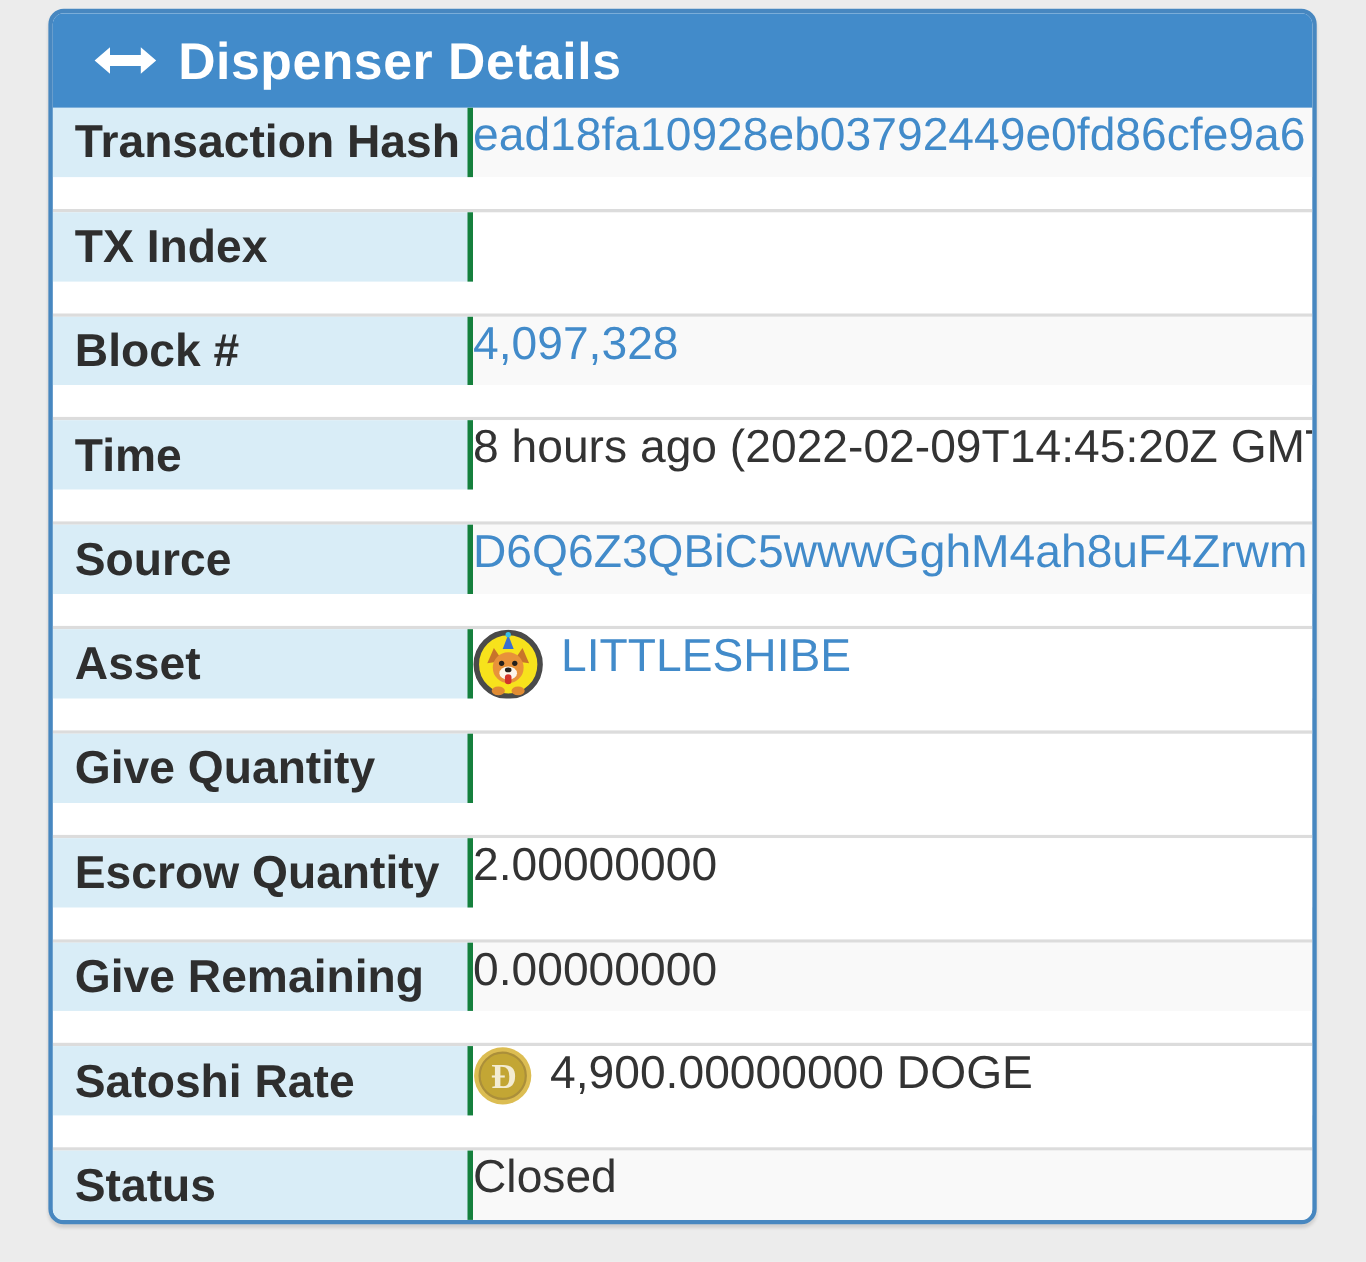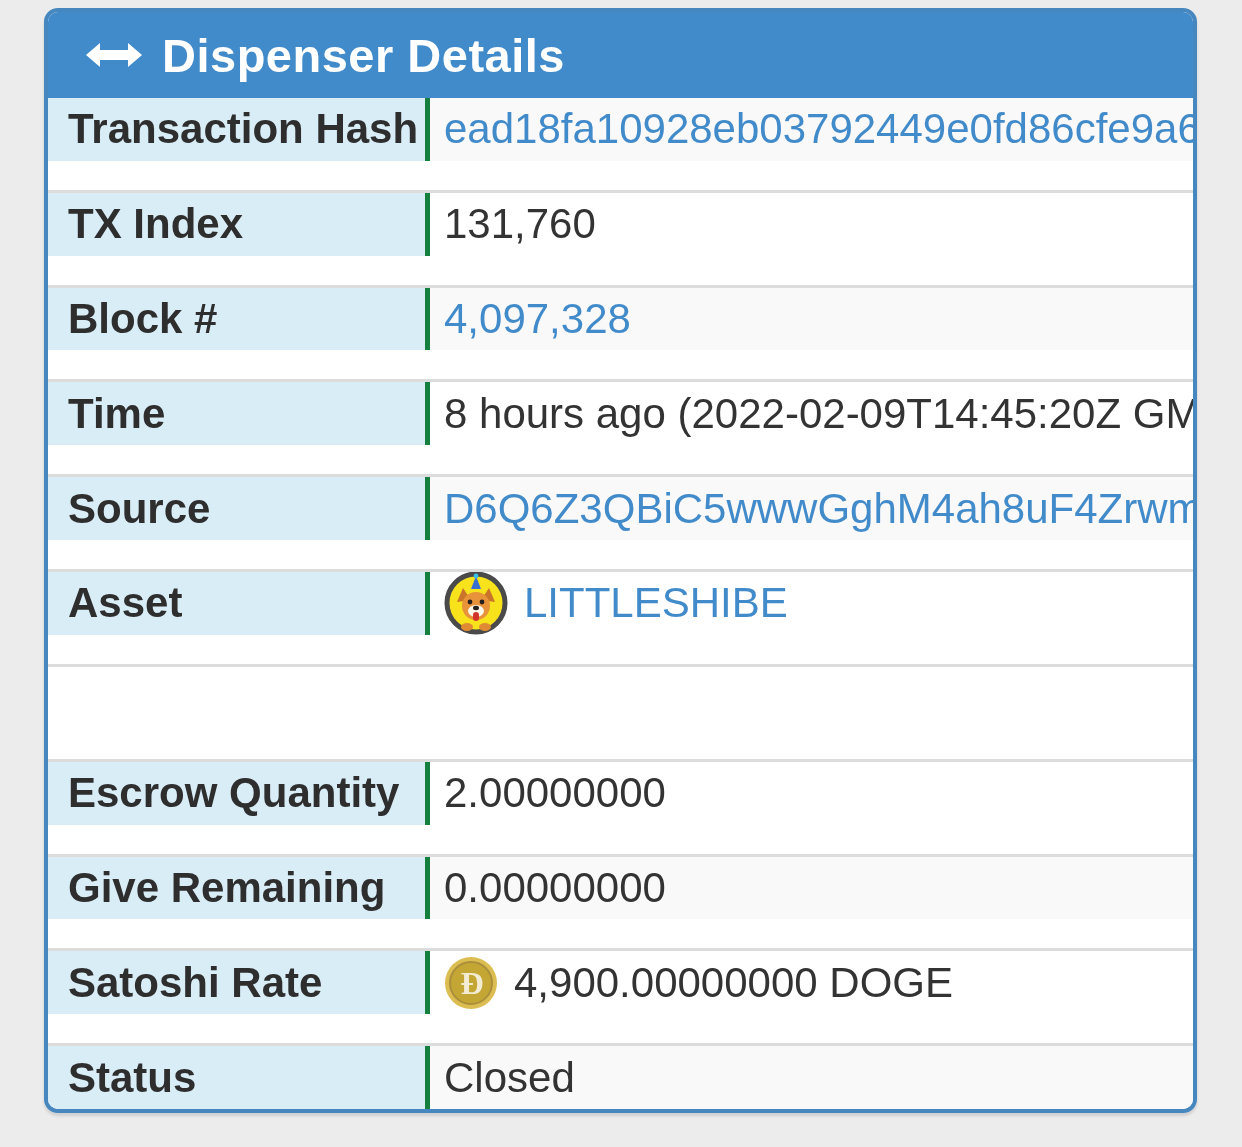--- a/index.html
+++ b/index.html
@@ -64,22 +64,20 @@
     padding-left: 20px;
     font-size: 42px;
     font-weight: bold;
     color: #2e2e2e;
     white-space: nowrap;
     overflow: hidden;
   }
   .value-cell {
     flex: 1;
     display: flex;
-    align-items: center;
-    padding-left: 14px;
     font-size: 42px;
     color: #333333;
     white-space: nowrap;
     overflow: hidden;
     background: #ffffff;
     gap: 16px;
   }
   .row:nth-child(odd) .value-cell { background: #f9f9f9; }
   .link { color: #428bca; text-decoration: none; cursor: pointer; }
   .asset-icon svg, .coin-icon svg { display: block; }
@@ -102,23 +100,20 @@
 
     <div class="row">
       <div class="label-cell">Transaction Hash</div>
       <div class="value-cell">
         <span class="link">ead18fa10928eb03792449e0fd86cfe9a6</span>
       </div>
     </div>
 
     <div class="row">
       <div class="label-cell">TX Index</div>
-      <div class="value-cell">
-        <span>131,760</span>
-      </div>
     </div>
 
     <div class="row">
       <div class="label-cell">Block #</div>
       <div class="value-cell">
         <span class="link">4,097,328</span>
       </div>
     </div>
 
     <div class="row">
@@ -153,20 +148,21 @@
             <rect x="29" y="41" width="6" height="9" rx="3" fill="#d2342c"></rect>
             <polygon points="32,5 27,18 37,18" fill="#3a6fd0"></polygon>
             <circle cx="32" cy="5" r="2.4" fill="#37c0e8"></circle>
           </svg>
         </span>
         <span class="link">LITTLESHIBE</span>
       </div>
     </div>
 
     <div class="row">
+      <div class="label-cell">Give Quantity</div>
     </div>
 
     <div class="row">
       <div class="label-cell">Escrow Quantity</div>
       <div class="value-cell">
         <span>2.00000000</span>
       </div>
     </div>
 
     <div class="row">

